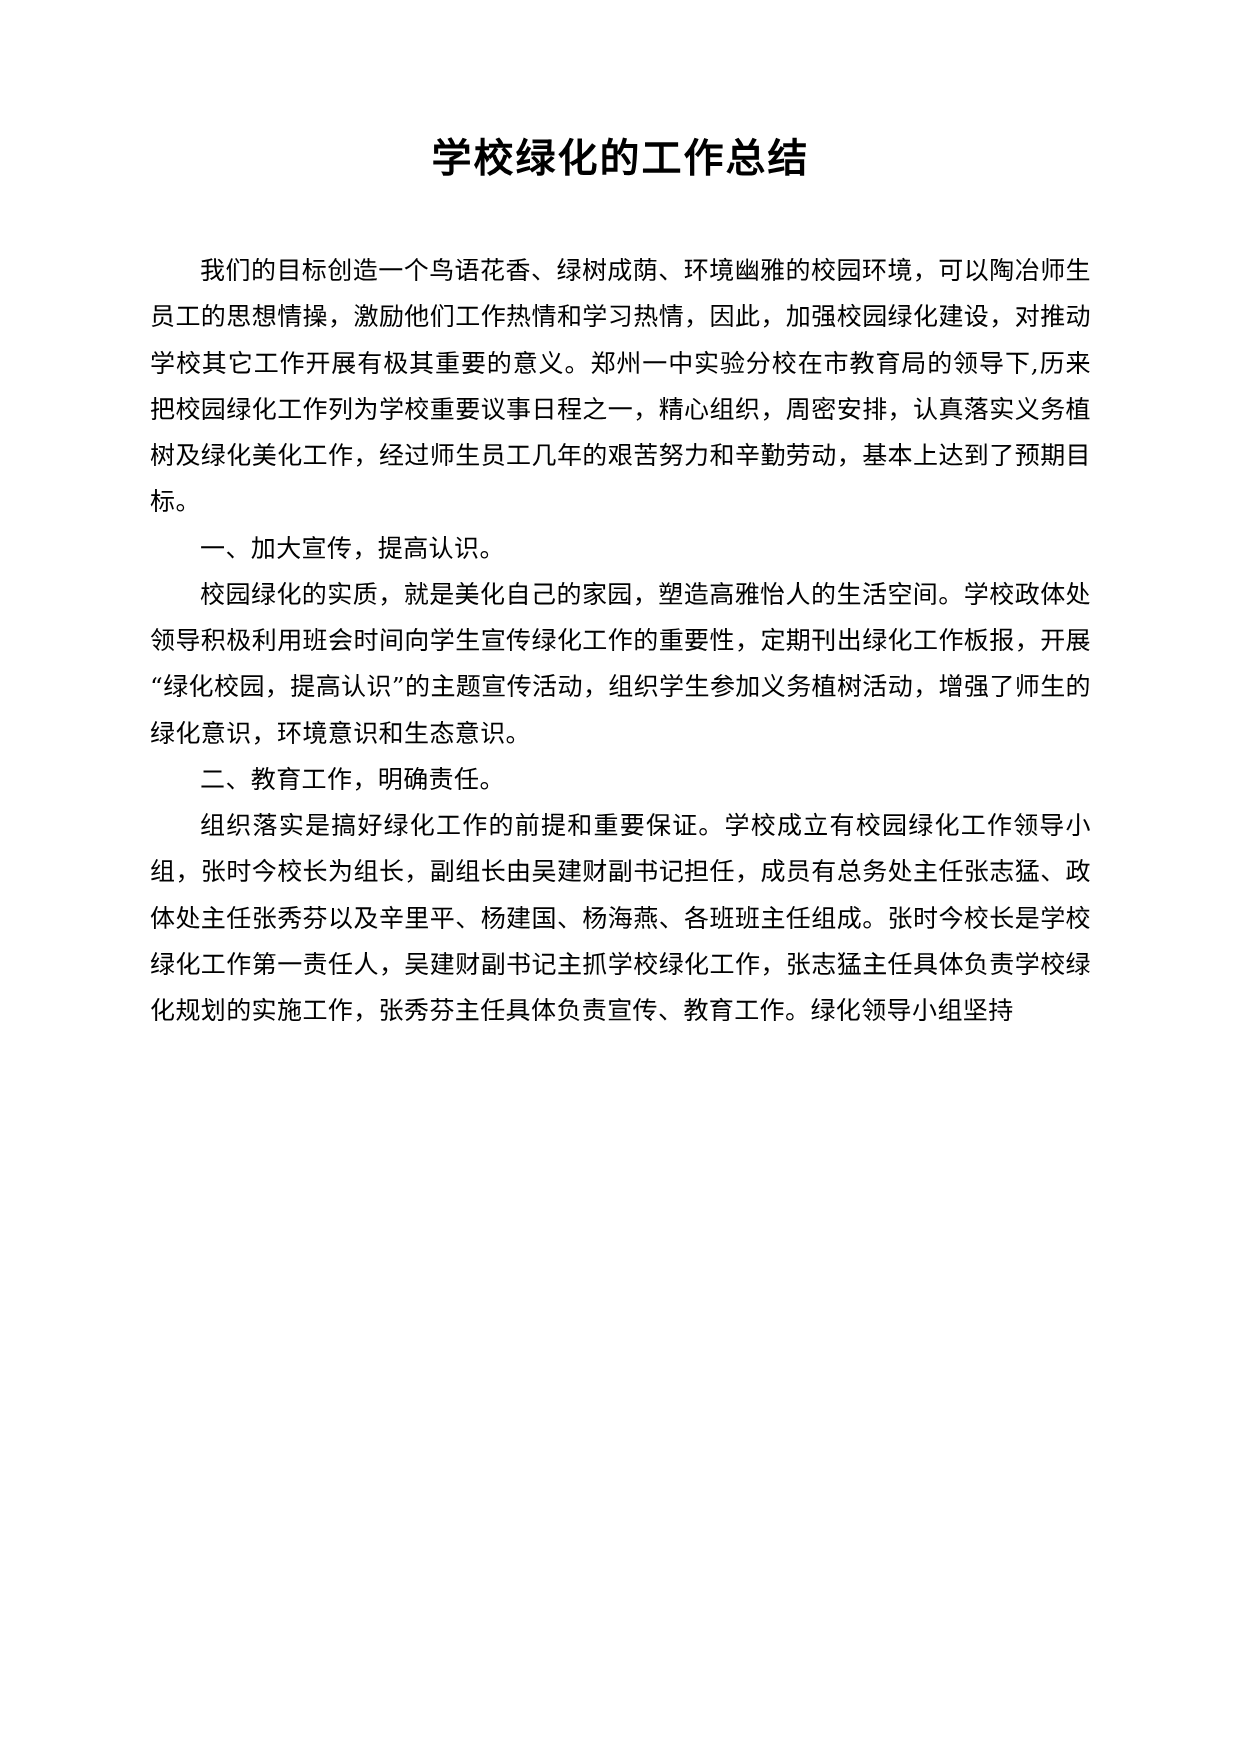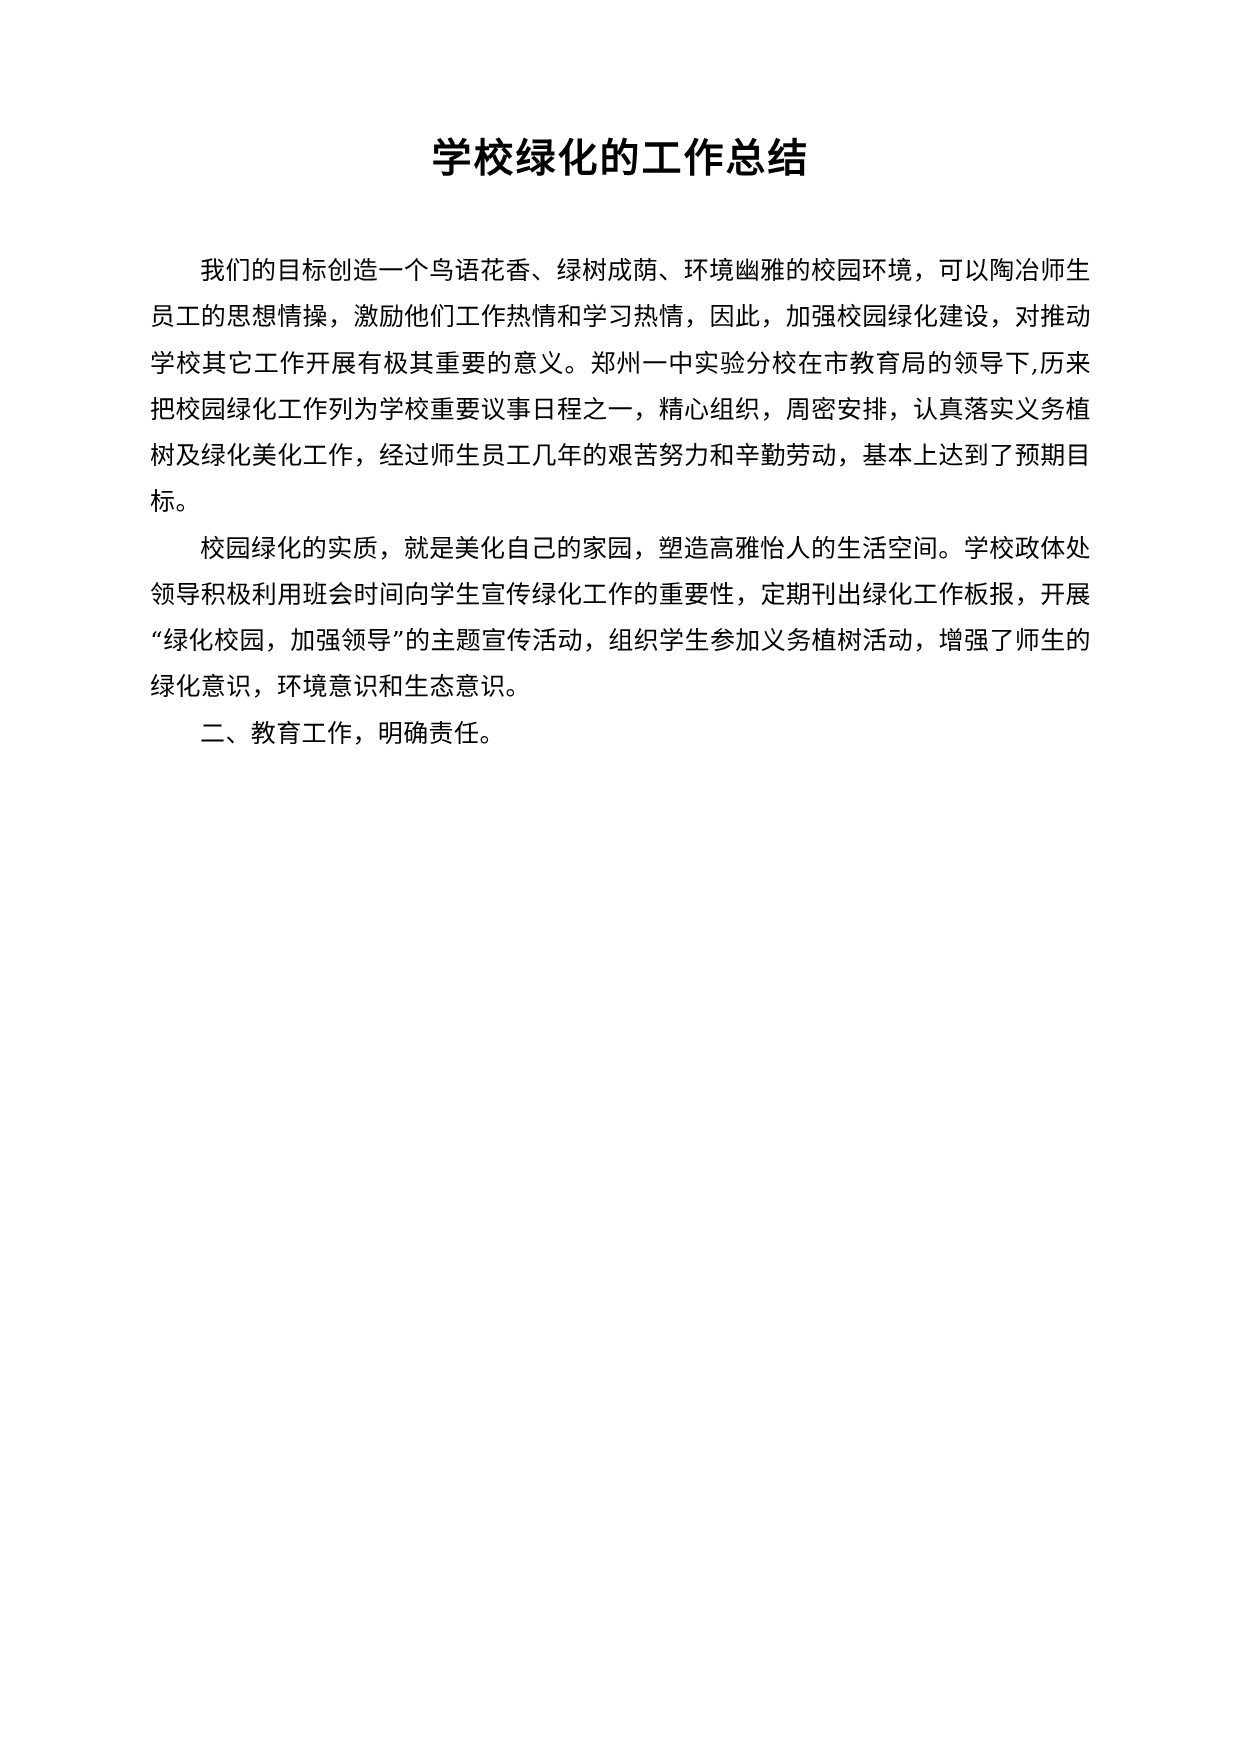--- a/index.html
+++ b/index.html
@@ -43,17 +43,19 @@
 </style>
 </head>
 <body>
 
 <div class="page">
 
   <h1 class="doc-title">学校绿化的工作总结</h1>
 
   <div class="body-text">
     <p>我们的目标创造一个鸟语花香、绿树成荫、环境幽雅的校园环境，可以陶冶师生员工的思想情操，激励他们工作热情和学习热情，因此，加强校园绿化建设，对推动学校其它工作开展有极其重要的意义。郑州一中实验分校在市教育局的领导下,历来把校园绿化工作列为学校重要议事日程之一，精心组织，周密安排，认真落实义务植树及绿化美化工作，经过师生员工几年的艰苦努力和辛勤劳动，基本上达到了预期目标。</p>
-    <p>校园绿化的实质，就是美化自己的家园，塑造高雅怡人的生活空间。学校政体处领导积极利用班会时间向学生宣传绿化工作的重要性，定期刊出绿化工作板报，开展“绿化校园，加强领导”的主题宣传活动，组织学生参加义务植树活动，增强了师生的绿化意识，环境意识和生态意识。</p>
+    <p>一、加大宣传，提高认识。</p>
+    <p>校园绿化的实质，就是美化自己的家园，塑造高雅怡人的生活空间。学校政体处领导积极利用班会时间向学生宣传绿化工作的重要性，定期刊出绿化工作板报，开展“绿化校园，提高认识”的主题宣传活动，组织学生参加义务植树活动，增强了师生的绿化意识，环境意识和生态意识。</p>
     <p>二、教育工作，明确责任。</p>
+    <p>组织落实是搞好绿化工作的前提和重要保证。学校成立有校园绿化工作领导小组，张时今校长为组长，副组长由吴建财副书记担任，成员有总务处主任张志猛、政体处主任张秀芬以及辛里平、杨建国、杨海燕、各班班主任组成。张时今校长是学校绿化工作第一责任人，吴建财副书记主抓学校绿化工作，张志猛主任具体负责学校绿化规划的实施工作，张秀芬主任具体负责宣传、教育工作。绿化领导小组坚持</p>
   </div>
 
 </div>
 
 </body></html>

